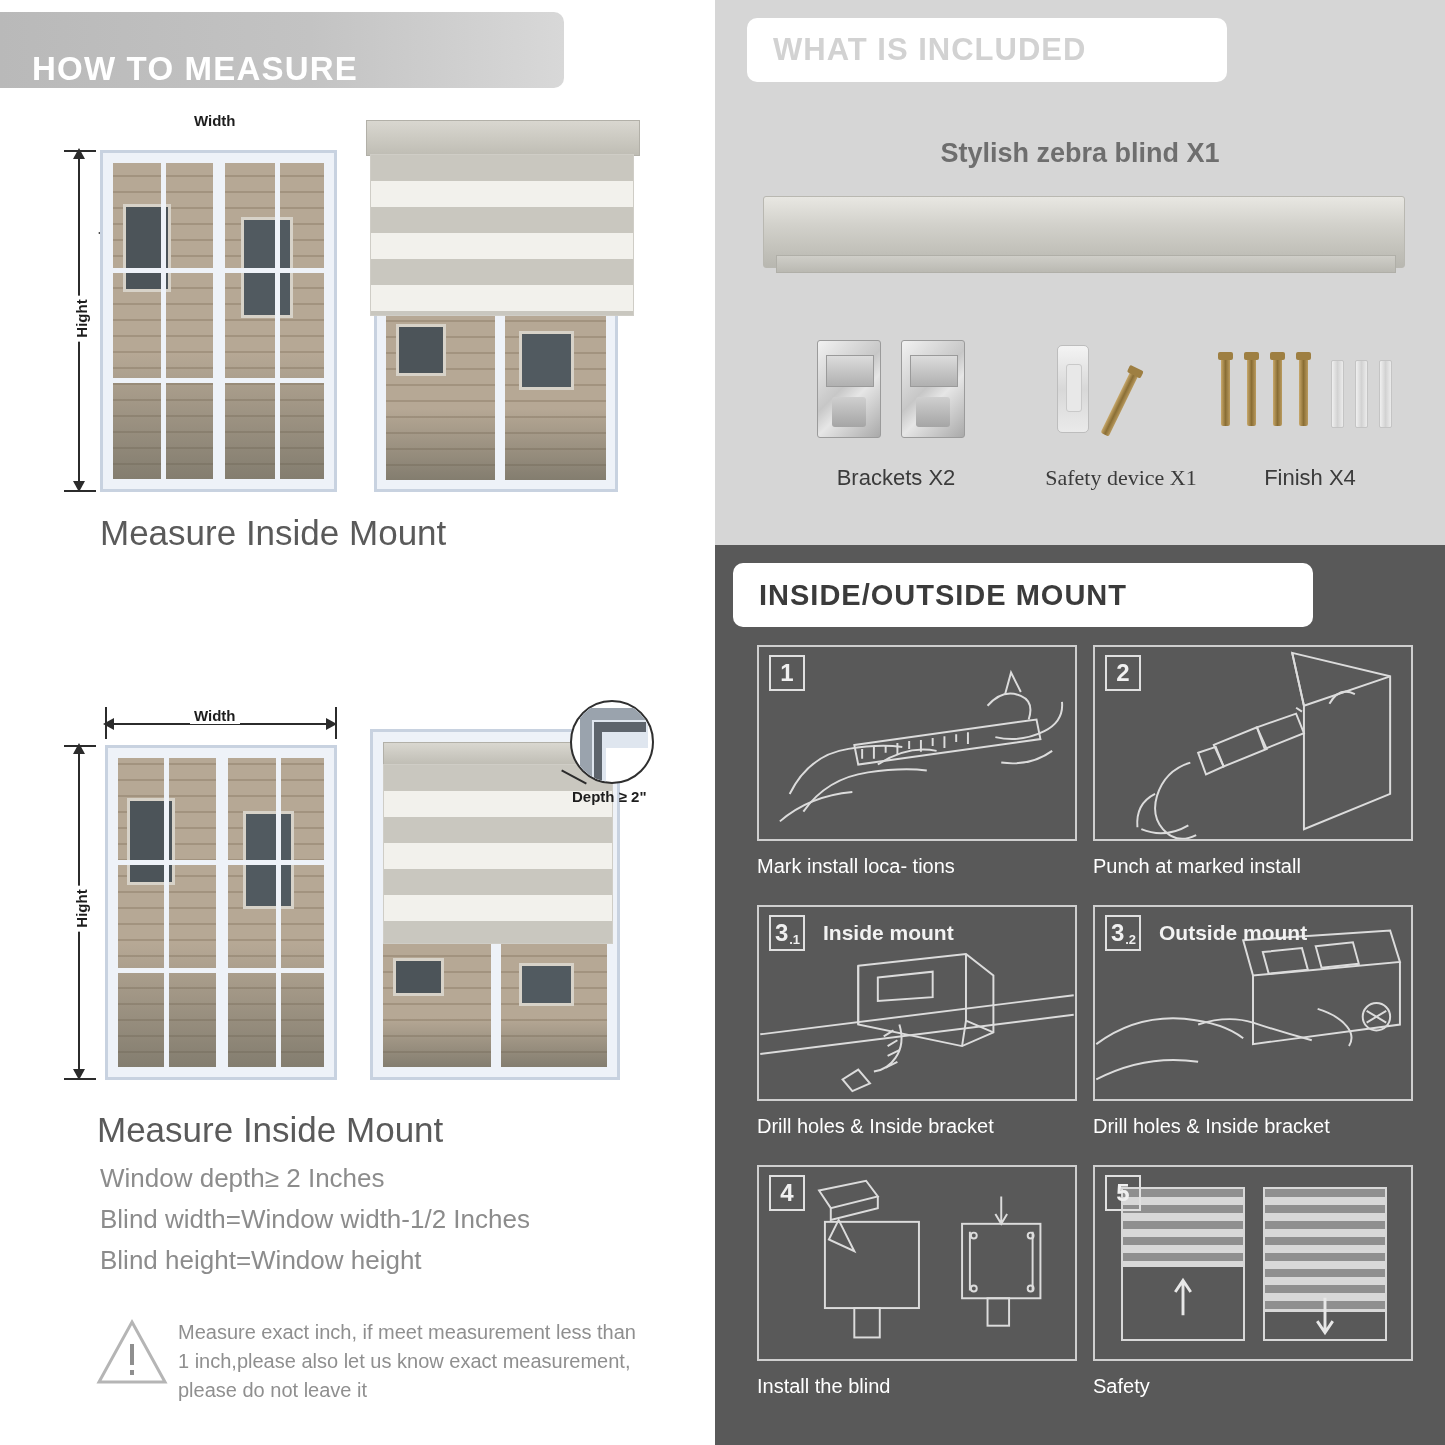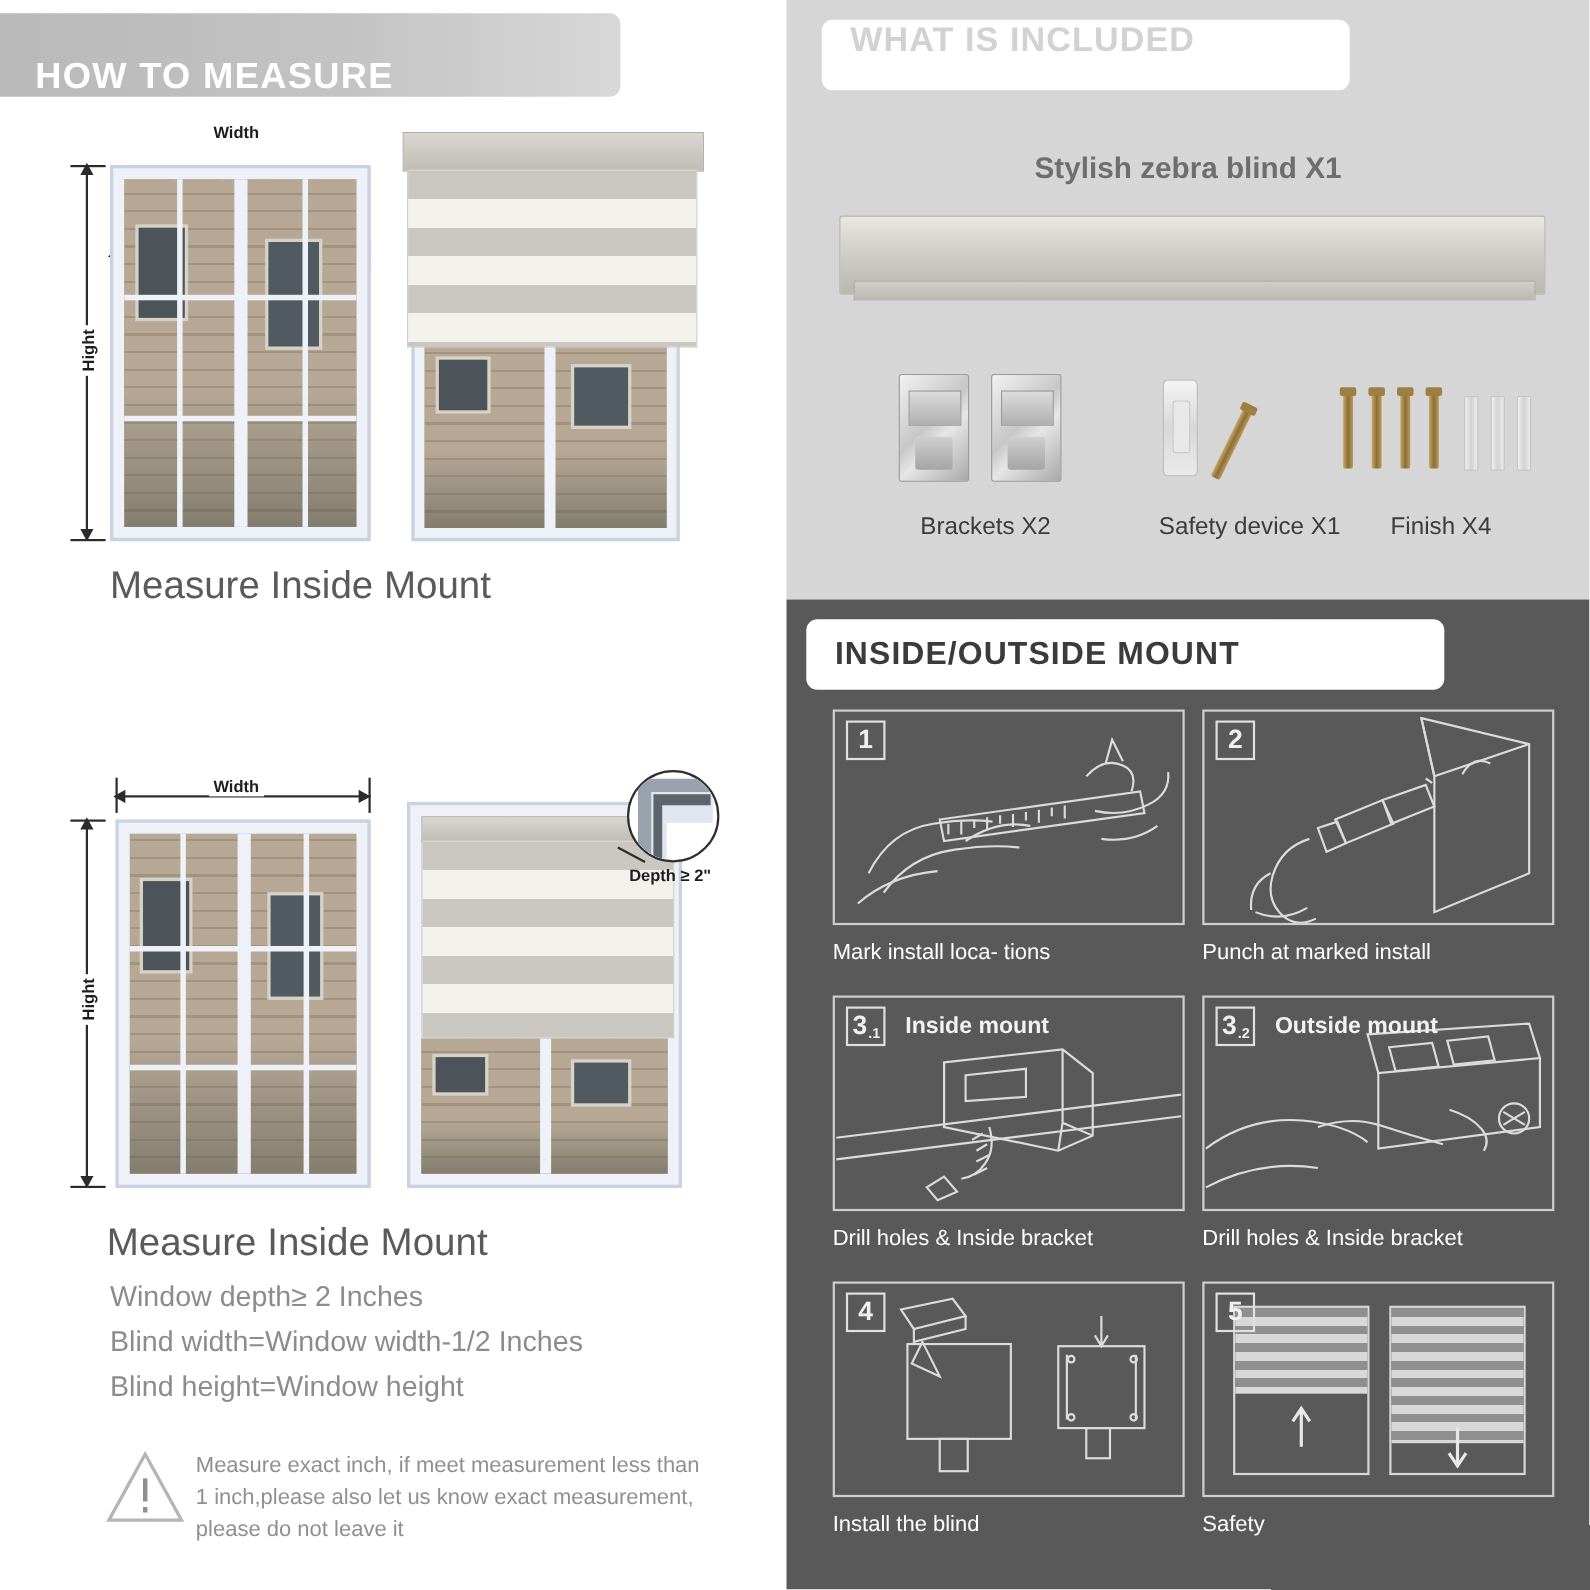--- a/index.html
+++ b/index.html
@@ -82,21 +82,21 @@
     position:absolute;width:84px;height:84px;border-radius:50%;
     border:2px solid #2f2f2f;background:#ffffff;box-sizing:border-box;overflow:hidden;
   }
   .depth-lbl{position:absolute;font-size:15px;color:#1d1d1d;font-weight:bold;}
 
   
   .right{position:absolute;left:715px;top:0;width:730px;height:1445px;}
   .incl-panel{position:absolute;left:0;top:0;width:730px;height:545px;background:#d6d6d6;}
   .incl-band{
     position:absolute;left:32px;top:18px;width:480px;height:64px;
-    background:#ffffff;border-radius:10px;display:flex;
+    background:#ffffff;border-radius:10px;display:flex;align-items:center;
   }
   .incl-band span{color:#d2d2d2;font-size:31px;font-weight:bold;letter-spacing:1px;margin-left:26px;}
   .incl-title{position:absolute;left:0;top:138px;width:730px;text-align:center;font-size:27px;font-weight:bold;color:#6e6e6e;}
 
   .headrail{
     position:absolute;left:48px;top:196px;width:640px;height:70px;
     background:linear-gradient(180deg,#e8e7e2 0%,#d2d1cb 40%,#c5c4bd 70%,#b8b7b0 100%);
     border:1px solid #b9b8b1;border-radius:3px;
   }
   .headrail:after{
@@ -290,21 +290,21 @@
       <div class="part" style="left:76px;top:340px;width:212px;height:100px;">
         <div class="bracket" style="left:26px;top:0;"></div>
         <div class="bracket" style="left:110px;top:0;"></div>
       </div>
       <div class="part-lbl" style="left:66px;top:465px;width:230px;">Brackets X2</div>
 
       <div class="part" style="left:330px;top:340px;width:220px;height:100px;">
         <div class="safety" style="left:12px;top:5px;"></div>
         <div class="screw" style="left:70px;top:30px;transform:rotate(26deg);"></div>
       </div>
-      <div class="part-lbl" style="left:266px;top:465px;width:310px;">Safety device X1</div>
+      <div class="part-lbl" style="left:251px;top:465px;width:310px;font-family:Liberation Serif, serif;">Safety device X1</div>
 
       <div class="part" style="left:500px;top:340px;width:210px;height:100px;">
         <div class="screw" style="left:6px;top:18px;"></div>
         <div class="screw" style="left:32px;top:18px;"></div>
         <div class="screw" style="left:58px;top:18px;"></div>
         <div class="screw" style="left:84px;top:18px;"></div>
         <div class="anchor" style="left:116px;top:20px;"></div>
         <div class="anchor" style="left:140px;top:20px;"></div>
         <div class="anchor" style="left:164px;top:20px;"></div>
       </div>

